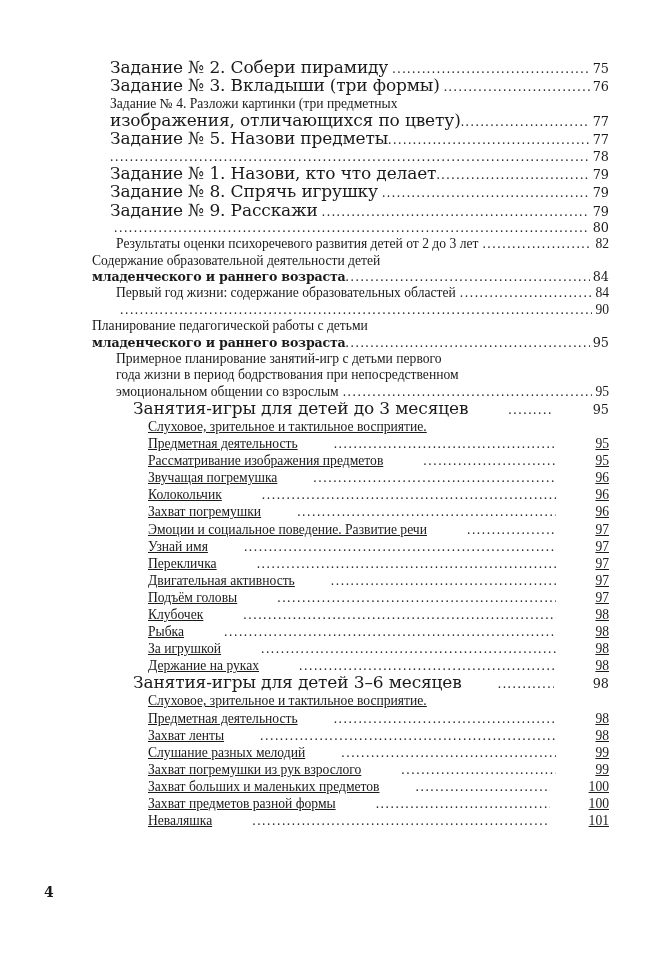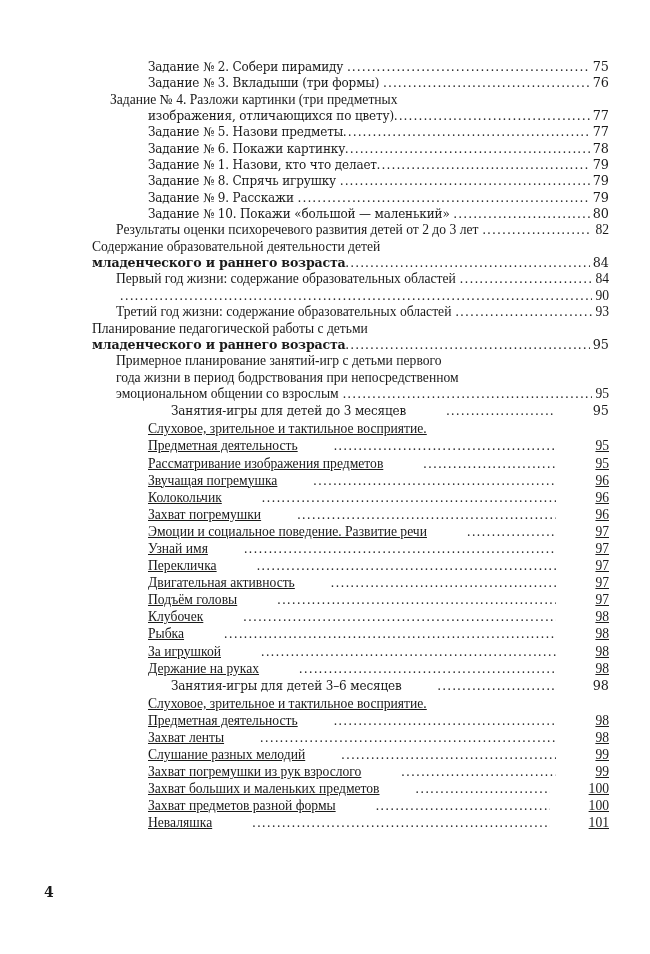--- a/index.html
+++ b/index.html
@@ -37,23 +37,22 @@
   
   .lvl0 { padding-left: 92px; }
   .lvl1 { padding-left: 110px; }
   .lvl2 { padding-left: 116px; }
   .lvl3 { padding-left: 133px; }
   .lvl4 { padding-left: 148px; text-decoration: underline; }
 
   
   .heavy .etitle {
     font-family: "DejaVu Serif", "Liberation Serif", serif;
-    font-size: 12px;
+    font-size: 17px;
     letter-spacing: -0.15px;
-    margin-left: 38px;
   }
   .bold .etitle {
     font-weight: bold;
     font-family: "DejaVu Serif", "Liberation Serif", serif;
     font-size: 12.6px;
     letter-spacing: -0.2px;
   }
 
   .etitle {
     flex: 0 0 auto;
@@ -129,41 +128,39 @@
       <span class="etitle">изображения, отличающихся по цвету)</span>
       <span class="leader"></span>
       <span class="pnum">77</span>
     </div>
     <div class="entry lvl1 heavy">
       <span class="etitle">Задание № 5. Назови предметы</span>
       <span class="leader"></span>
       <span class="pnum">77</span>
     </div>
     <div class="entry lvl1 heavy">
-      <span class="etitle">Задание № 6. Покажи картинку</span>
       <span class="leader"></span>
       <span class="pnum">78</span>
     </div>
     <div class="entry lvl1 heavy">
       <span class="etitle">Задание № 1. Назови, кто что делает</span>
       <span class="leader"></span>
       <span class="pnum">79</span>
     </div>
     <div class="entry lvl1 heavy gap">
       <span class="etitle">Задание № 8. Спрячь игрушку</span>
       <span class="leader"></span>
       <span class="pnum">79</span>
     </div>
     <div class="entry lvl1 heavy gap">
       <span class="etitle">Задание № 9. Расскажи</span>
       <span class="leader"></span>
       <span class="pnum">79</span>
     </div>
     <div class="entry lvl1 heavy gap">
-      <span class="etitle">Задание № 10. Покажи «большой — маленький»</span>
       <span class="leader"></span>
       <span class="pnum">80</span>
     </div>
     <div class="entry lvl2 gap">
       <span class="etitle">Результаты оценки психоречевого развития детей от 2 до 3 лет</span>
       <span class="leader"></span>
       <span class="pnum">82</span>
     </div>
     <div class="entry lvl0 bold cont">Содержание образовательной деятельности детей</div>
     <div class="entry lvl0 bold">
@@ -172,25 +169,20 @@
       <span class="pnum">84</span>
     </div>
     <div class="entry lvl2 gap">
       <span class="etitle">Первый год жизни: содержание образовательных областей</span>
       <span class="leader"></span>
       <span class="pnum">84</span>
     </div>
     <div class="entry lvl2 gap">
       <span class="leader"></span>
       <span class="pnum">90</span>
-    </div>
-    <div class="entry lvl2 gap">
-      <span class="etitle">Третий год жизни: содержание образовательных областей</span>
-      <span class="leader"></span>
-      <span class="pnum">93</span>
     </div>
     <div class="entry lvl0 bold cont">Планирование педагогической работы с детьми</div>
     <div class="entry lvl0 bold">
       <span class="etitle">младенческого и раннего возраста</span>
       <span class="leader"></span>
       <span class="pnum">95</span>
     </div>
     <div class="entry lvl2 gap cont">Примерное планирование занятий-игр с детьми первого</div>
     <div class="entry lvl2 gap cont">года жизни в период бодрствования при непосредственном</div>
     <div class="entry lvl2 gap">

